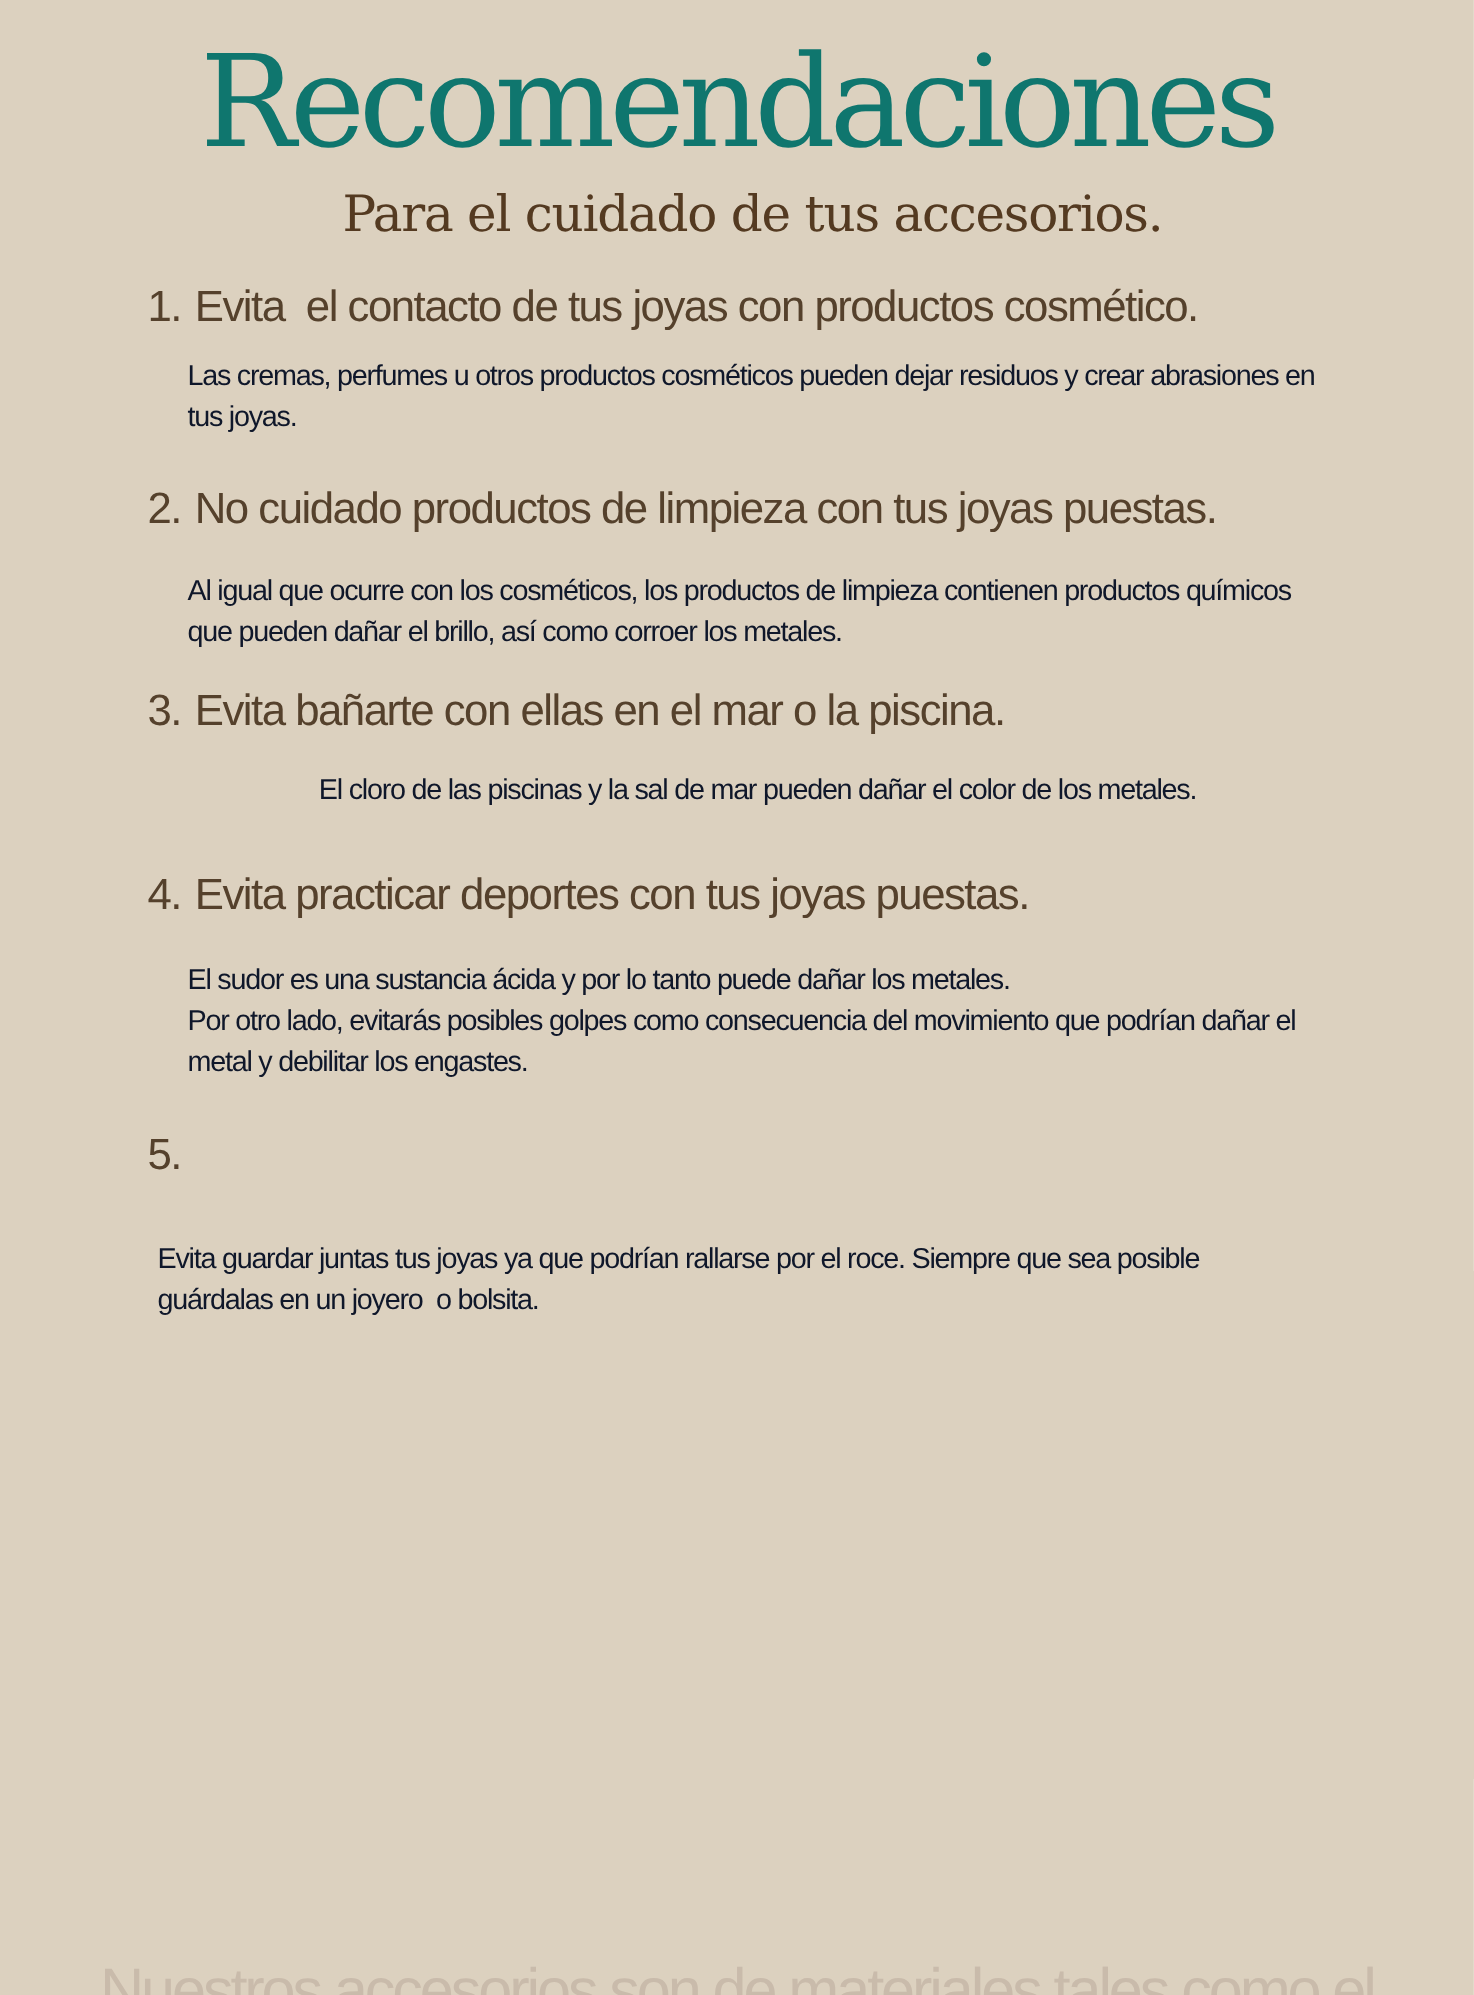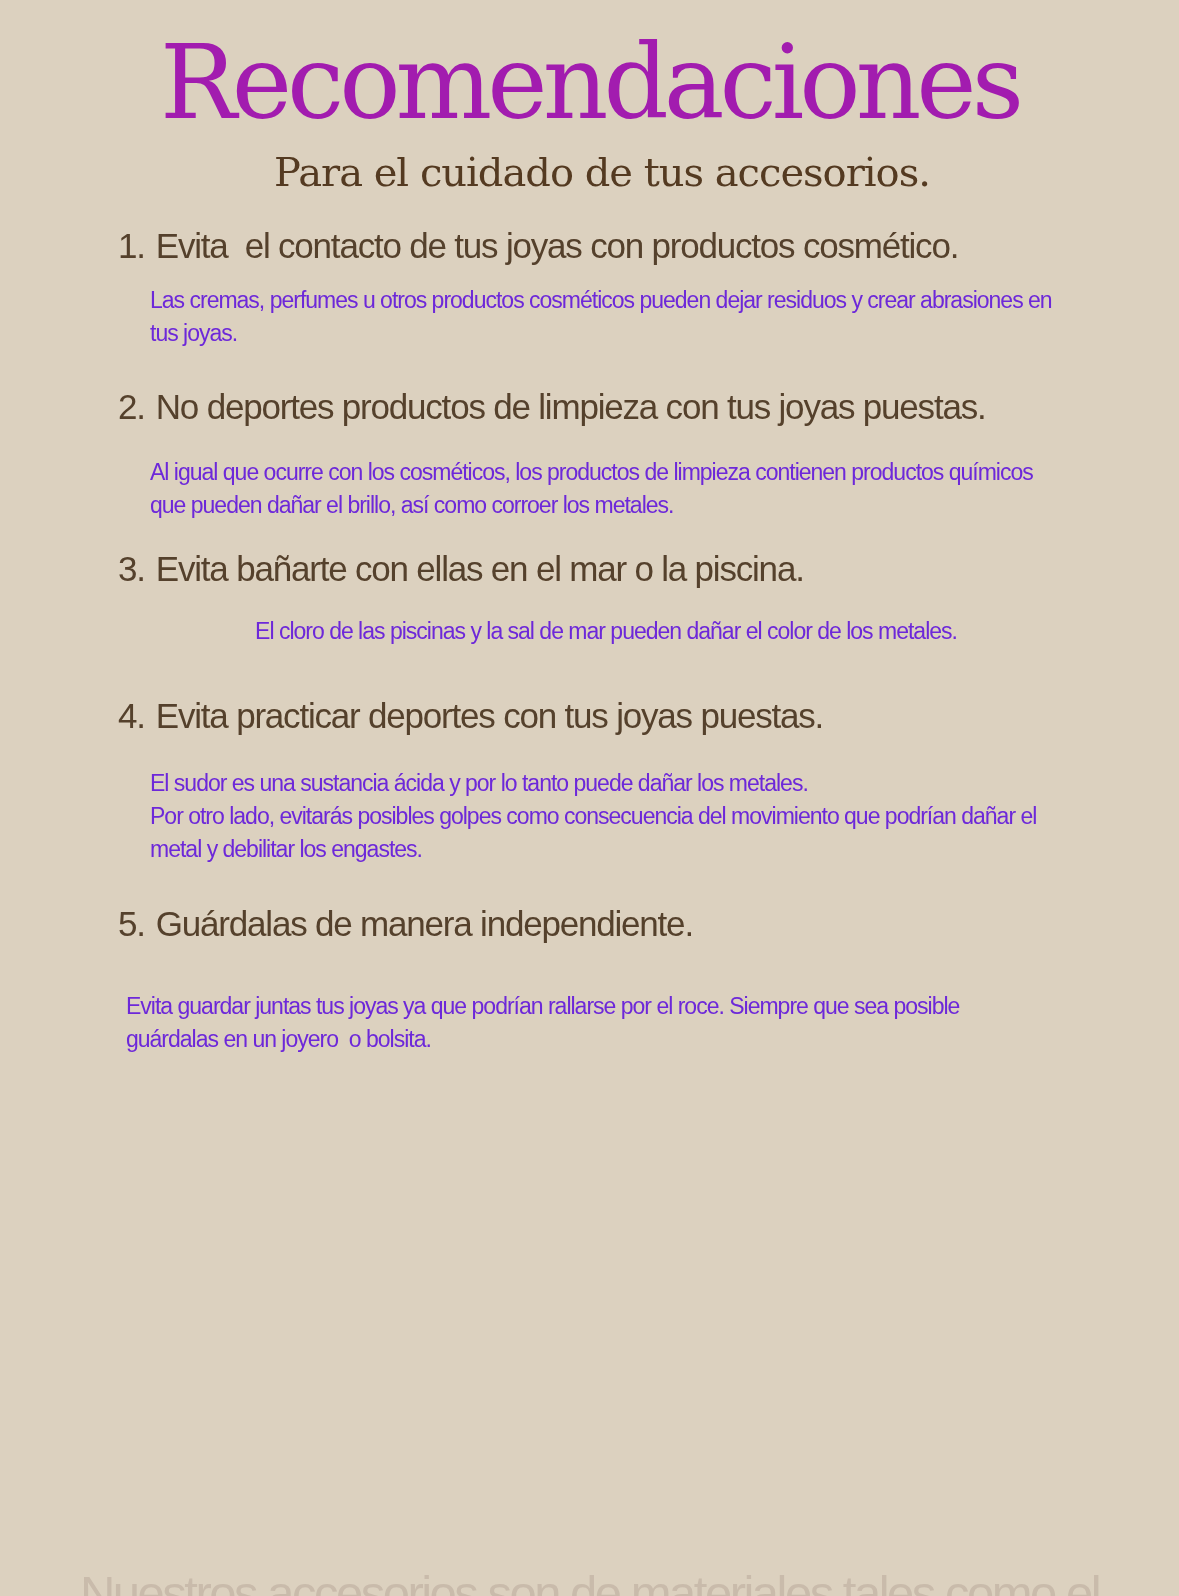--- a/index.html
+++ b/index.html
@@ -14,21 +14,21 @@
   .page-title {
     position: absolute;
     top: 28px; left: 0; right: 0;
     margin: 0;
     text-align: center;
     font-family: "DejaVu Serif", serif;
     font-weight: 500;
     font-size: 102px;
     letter-spacing: -5px;
     line-height: 1.08;
-    color: #a21caf;
+    color: #0f766e;
     white-space: pre-wrap;
   }
   .page-subtitle {
     position: absolute;
     top: 148px; left: 0; right: 0;
     margin: 0;
     text-align: center;
     font-family: "DejaVu Serif", serif;
     font-weight: 400;
     font-size: 40px;
@@ -51,21 +51,21 @@
     line-height: 42px;
     color: #55412c;
     white-space: pre-wrap;
   }
   .item .body {
     margin-left: 32px;
     width: 912px;
     font-size: 23px;
     letter-spacing: -1px;
     line-height: 33px;
-    color: #6d28d9;
+    color: #0f172a;
   }
   .item .body p { margin: 0; white-space: pre-wrap; }
   .i1 { top: 225px; }
   .i2 { top: 386px; }
   .i3 { top: 548px; }
   .i4 { top: 695px; }
   .i5 { top: 903px; }
   .i1 .body { margin-top: 17px; }
   .i2 .body { margin-top: 28px; }
   .i3 .body { margin-top: 25px; text-align: center; }
@@ -96,21 +96,21 @@
       <span class="ttl">Evita  el contacto de tus joyas con productos cosmético.</span>
     </div>
     <div class="body">
       <p>Las cremas, perfumes u otros productos cosméticos pueden dejar residuos y crear abrasiones en tus joyas.</p>
     </div>
   </section>
 
   <section class="item i2">
     <div class="heading">
       <span class="num">2.</span>
-      <span class="ttl">No deportes productos de limpieza con tus joyas puestas.</span>
+      <span class="ttl">No cuidado productos de limpieza con tus joyas puestas.</span>
     </div>
     <div class="body">
       <p>Al igual que ocurre con los cosméticos, los productos de limpieza contienen productos químicos que pueden dañar el brillo, así como corroer los metales.</p>
     </div>
   </section>
 
   <section class="item i3">
     <div class="heading">
       <span class="num">3.</span>
       <span class="ttl">Evita bañarte con ellas en el mar o la piscina.</span>
@@ -127,21 +127,20 @@
     </div>
     <div class="body">
       <p>El sudor es una sustancia ácida y por lo tanto puede dañar los metales.</p>
       <p>Por otro lado, evitarás posibles golpes como consecuencia del movimiento que podrían dañar el metal y debilitar los engastes.</p>
     </div>
   </section>
 
   <section class="item i5">
     <div class="heading">
       <span class="num">5.</span>
-      <span class="ttl">Guárdalas de manera independiente.</span>
     </div>
     <div class="body">
       <p>Evita guardar juntas tus joyas ya que podrían rallarse por el roce. Siempre que sea posible guárdalas en un joyero  o bolsita.</p>
     </div>
   </section>
 
   <footer class="footer">
     <div>Nuestros accesorios son de materiales tales como el</div>
     
   </footer>

